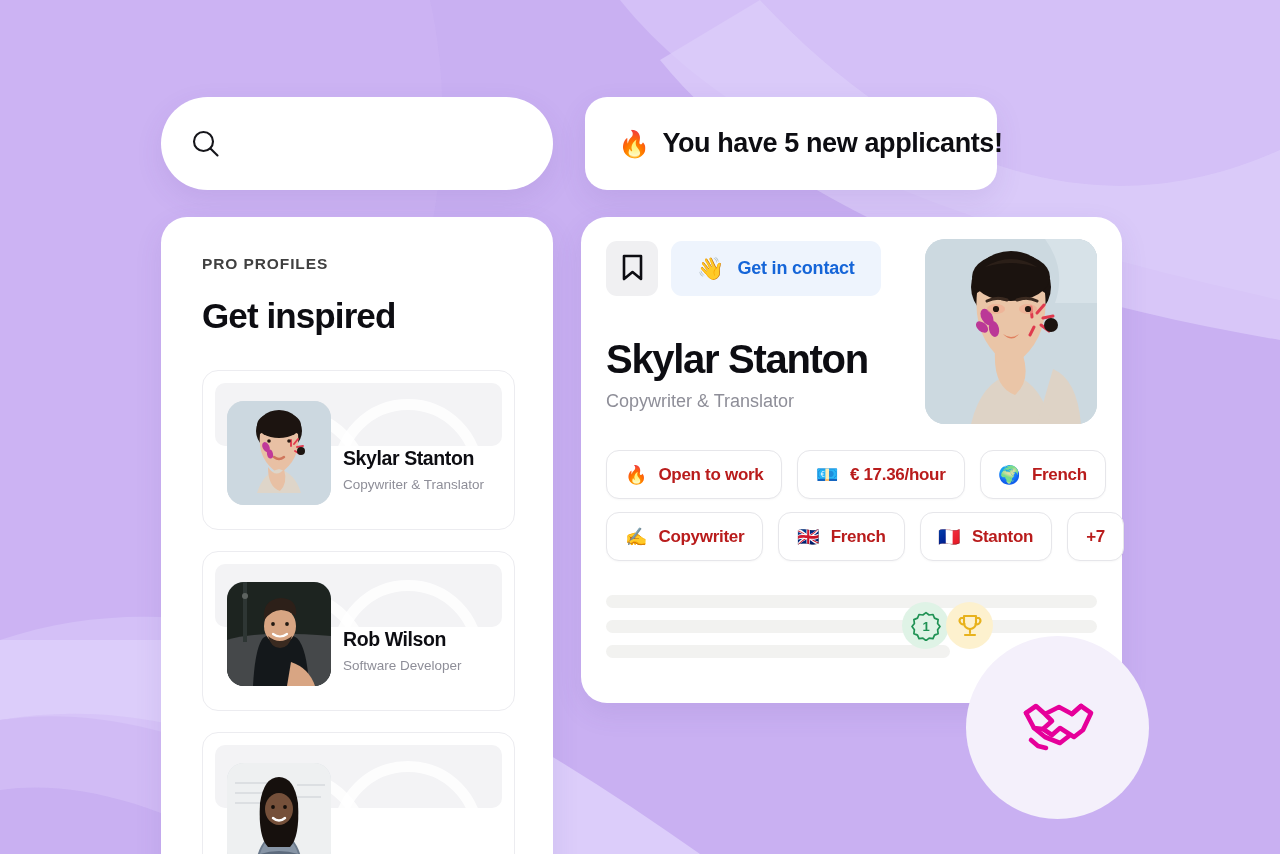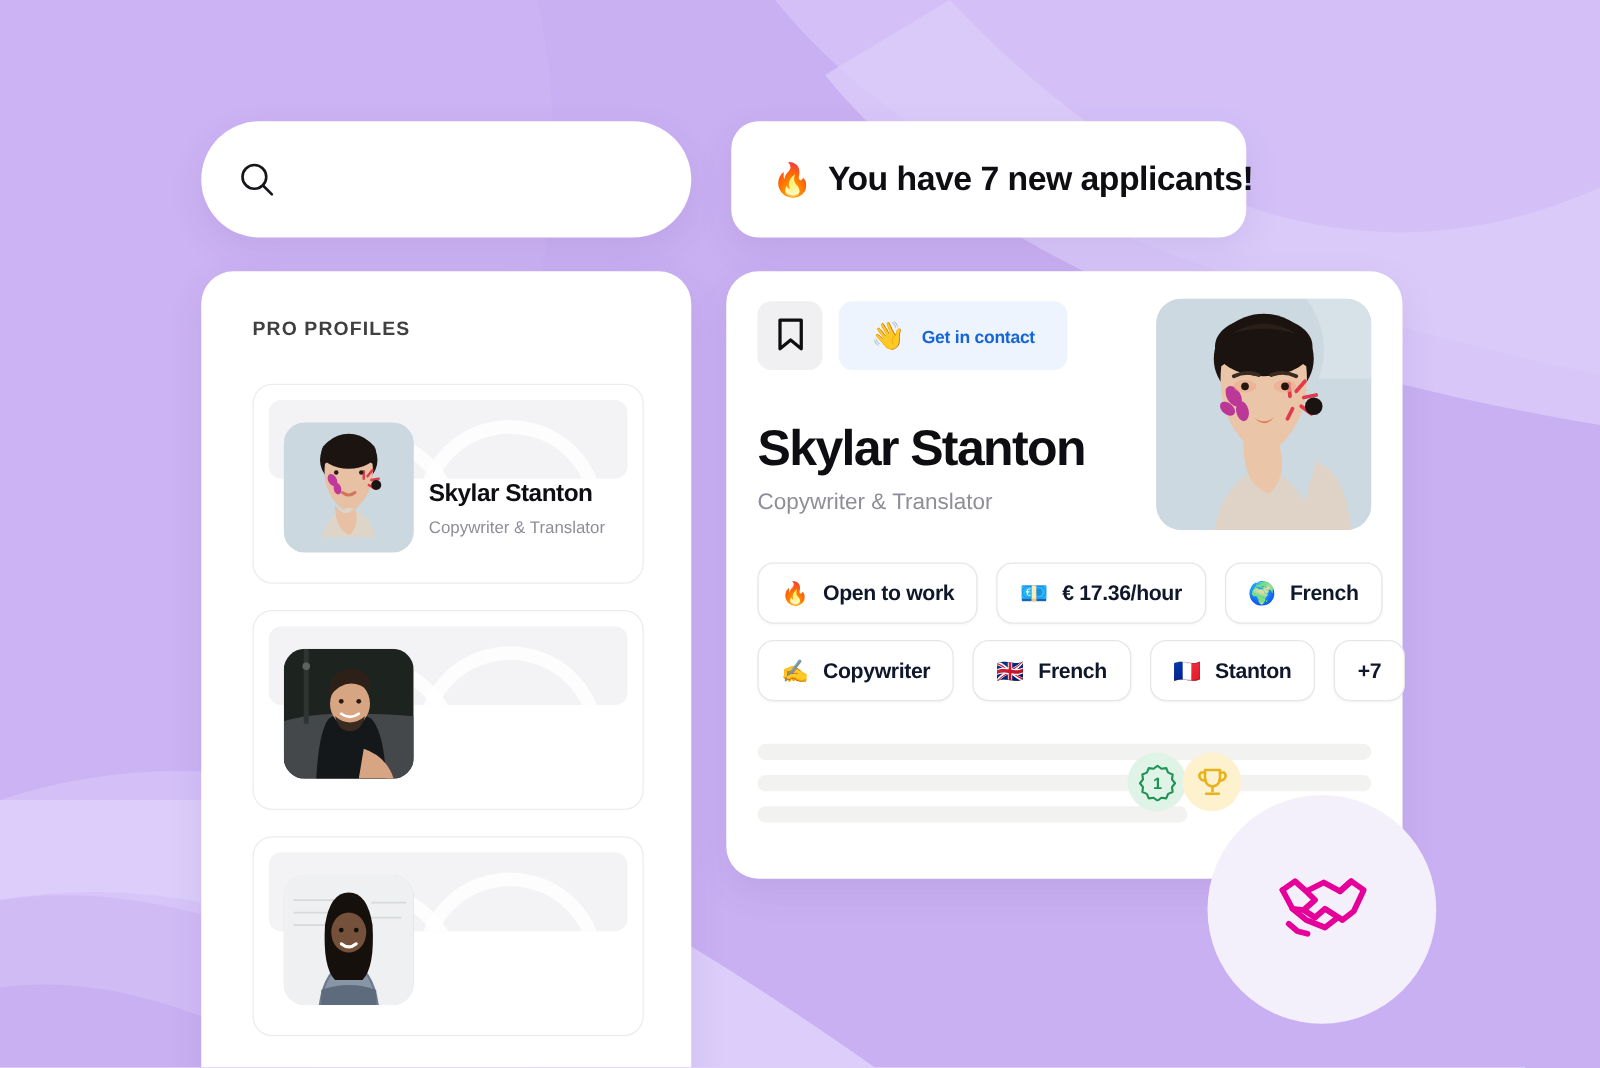--- a/index.html
+++ b/index.html
@@ -132,21 +132,21 @@
     cursor: pointer; flex: 0 0 auto;
   }
   .contact-button {
     height: 55px; padding: 0 26px;
     background: #eef4fd; border: none; border-radius: 11px;
     display: flex; align-items: center; gap: 13px;
     cursor: pointer;
   }
   .contact-button .wave-emoji { font-size: 22px; line-height: 1; }
   .contact-button .contact-label {
-    font-size: 14px; font-weight: 700; color: #1565d8; letter-spacing: -0.2px;
+    font-size: 18px; font-weight: 700; color: #1565d8; letter-spacing: -0.2px;
     white-space: nowrap;
   }
 
   .detail-name {
     margin-top: 41px;
     font-size: 40px; font-weight: 700; color: #0d0d12; letter-spacing: -1.3px;
   }
   .detail-role {
     margin-top: 9px;
     font-size: 18px; color: #8e8e98;
@@ -171,21 +171,21 @@
   .chip-row { display: flex; gap: 15px; }
   .chip {
     height: 49px; padding: 0 18px;
     background: #ffffff; border: 1px solid #e6e6ea; border-radius: 13px;
     display: flex; align-items: center; gap: 11px;
     box-shadow: 0 1px 2px rgba(0,0,0,0.03);
     cursor: pointer; flex: 0 0 auto;
   }
   .chip .chip-emoji { font-size: 18px; line-height: 1; }
   .chip .chip-label {
-    font-size: 17px; font-weight: 700; color: #0f172a; letter-spacing: -0.3px;
+    font-size: 17px; font-weight: 700; color: #b91c1c; letter-spacing: -0.3px;
     white-space: nowrap;
   }
 
   
   .skeleton-block { margin-top: 34px; display: flex; flex-direction: column; gap: 12px; }
   .skeleton-line { height: 13px; border-radius: 7px; background: #f2f2f0; }
   .skeleton-line.w100 { width: 100%; }
   .skeleton-line.w70  { width: 70%; }
 
   
@@ -216,25 +216,26 @@
       <svg viewBox="0 0 34 34" fill="none" aria-hidden="true">
         <circle cx="14.5" cy="14.5" r="9.5" stroke="#15151a" stroke-width="2.1"></circle>
         <line x1="21.4" y1="21.4" x2="28.5" y2="28.5" stroke="#15151a" stroke-width="2.1" stroke-linecap="round"></line>
       </svg>
     </span>
     <input type="text" value="" placeholder="" style="">
   </div>
 
   <div class="card" id="notification-banner">
     <span class="notif-emoji">🔥</span>
-    <span class="notif-text">You have 7 new applicants!</span>
+    <span class="notif-text">You have 5 new applicants!</span>
   </div>
 
   <div class="card" id="pro-profiles-panel">
     <div class="eyebrow">PRO PROFILES</div>
+    <div class="panel-title">Get inspired</div>
 
     <div class="profile-list">
 
       <div class="profile-card">
         <div class="profile-cover">
           <span class="arc a1"></span>
             <span class="arc a2"></span>
         </div>
         <div class="profile-avatar">
           <svg viewBox="0 0 104 104" aria-hidden="true">
@@ -279,20 +280,24 @@
             <circle cx="18" cy="14" r="3" fill="#5d6360"></circle>
             <path d="M36 56 q16 -12 34 0 q10 10 12 48 L26 104 q2 -38 10 -48Z" fill="#14181b"></path>
             <ellipse cx="53" cy="44" rx="16" ry="18" fill="#d8a583"></ellipse>
             <path d="M37 38 q14 -18 32 -4 q2 -18 -16 -18 q-18 2 -16 22Z" fill="#2d2019"></path>
             <path d="M41 54 q12 10 24 0 q-3 12 -12 12 q-9 0 -12 -12Z" fill="#3a2a20"></path>
             <circle cx="46" cy="42" r="1.9" fill="#221912"></circle>
               <circle cx="60" cy="42" r="1.9" fill="#221912"></circle>
             <path d="M46 52 q7 5 14 0" stroke="#fff" stroke-width="2.2" fill="none" stroke-linecap="round"></path>
             <path d="M64 80 q18 6 24 24 L60 104Z" fill="#d8a583"></path>
           </svg>
+        </div>
+        <div class="profile-meta">
+          <div class="profile-name">Rob Wilson</div>
+          <div class="profile-role">Software Developer</div>
         </div>
       </div>
 
       <div class="profile-card">
         <div class="profile-cover">
           <span class="arc a1"></span>
             <span class="arc a2"></span>
         </div>
         <div class="profile-avatar">
           <svg viewBox="0 0 104 104" aria-hidden="true">

